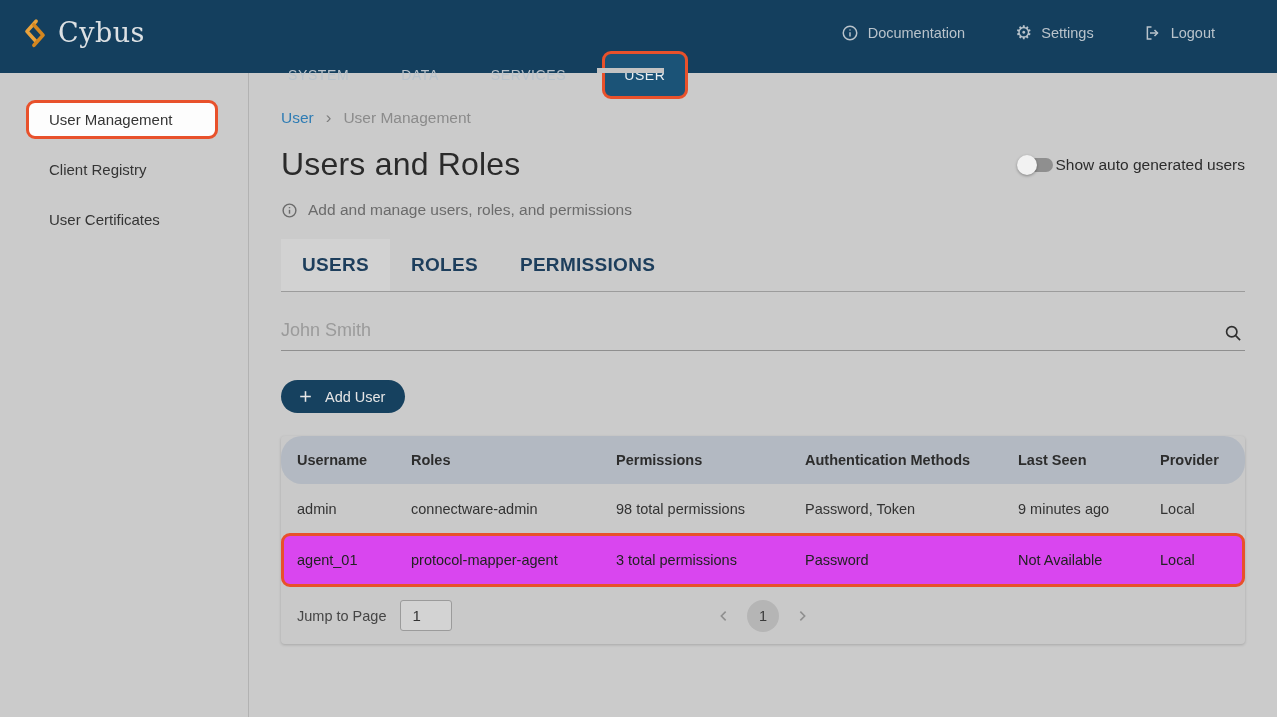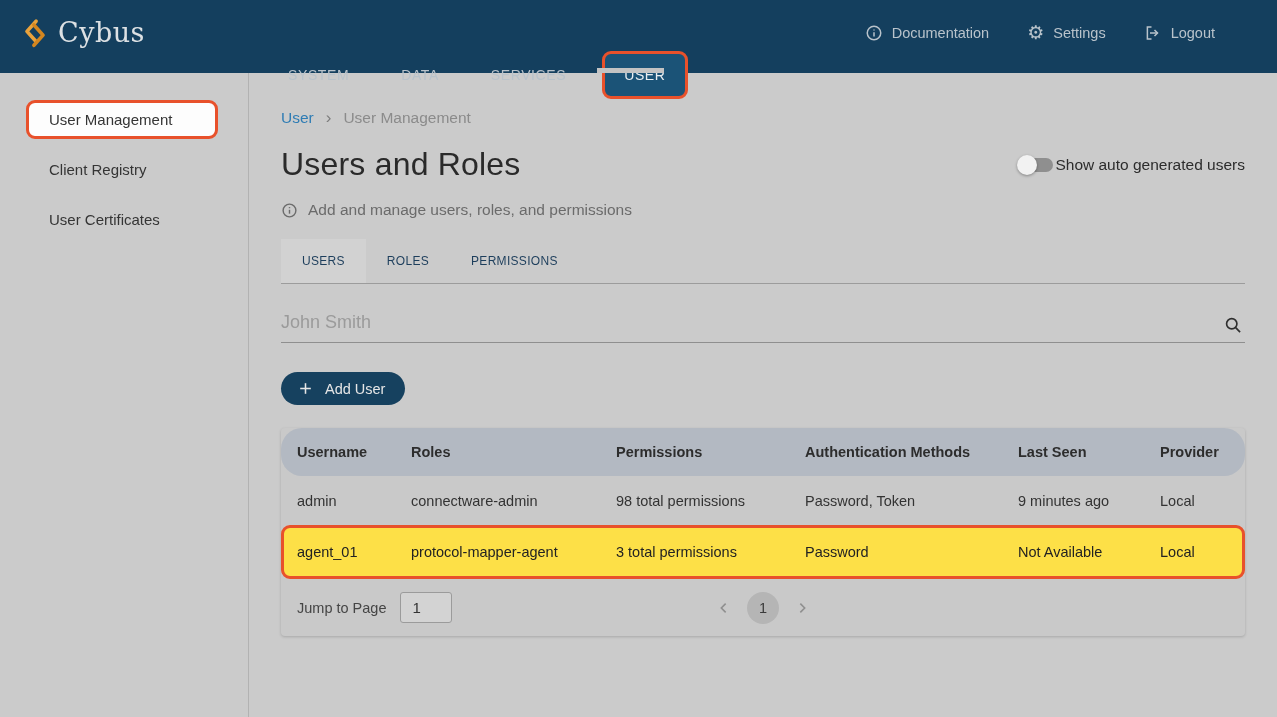--- a/index.html
+++ b/index.html
@@ -21,21 +21,21 @@
   .nav-item {
     font-size:14px; letter-spacing:0.6px; color:#b9c3cb; cursor:pointer; white-space:nowrap;
   }
   .nav-item.active {
     color:#e9eef2; background:#1b5377; border:3px solid #e8512b; border-radius:9px;
     padding:13px 19px; margin:0 -22px 0 -16px;
   }
   .active-tab-indicator {
     position:absolute; left:597px; bottom:0; width:67px; height:5px; background:#c3c3c3;
   }
-  .nav-actions { position:absolute; right:62px; top:0; height:65px; display:flex; align-items:center; gap:38px; }
+  .nav-actions { position:absolute; right:62px; top:0; height:65px; display:flex; align-items:center; gap:50px; }
   .nav-action { display:flex; align-items:center; gap:9px; color:#b9c3cb; font-size:14.5px; cursor:pointer; white-space:nowrap; }
   .nav-action svg { width:18px; height:18px; }
   .gear-glyph { font-size:19px; line-height:18px; }
   
   .page-body { display:flex; height:652px; }
   .sidebar { width:249px; border-right:1px solid #b2b2b2; padding:27px 0 0 26px; flex-shrink:0; }
   .side-item {
     width:192px; height:39px; display:flex; align-items:center; padding-left:20px;
     font-size:15px; color:#353535; margin-bottom:11px; border:3px solid transparent; cursor:pointer;
   }
@@ -52,21 +52,21 @@
   .switch { position:relative; width:38px; height:22px; cursor:pointer; }
   .switch-track { position:absolute; left:4px; top:4px; width:32px; height:14px; border-radius:7px; background:#8f8f8f; }
   .switch-knob { position:absolute; left:0; top:1px; width:20px; height:20px; border-radius:50%;
     background:#f2f2f2; box-shadow:0 1px 3px rgba(0,0,0,0.35); }
   .toggle-label { font-size:15.5px; color:#2c2c2c; }
   .subtitle-row { margin-top:18px; display:flex; align-items:center; gap:10px; color:#6b6b6b; font-size:15.5px; }
   .subtitle-row svg { width:17px; height:17px; flex-shrink:0; }
   
   .tabs { margin-top:20px; display:flex; border-bottom:1px solid #9c9c9c; }
   .tab {
-    padding:15px 21px; font-size:12px; font-weight:400; letter-spacing:0.3px;
+    padding:15px 21px; font-size:19px; font-weight:700; letter-spacing:0.3px;
     color:#1d3e5c; cursor:pointer;
   }
   .tab.active { background:#d2d2d2; }
   
   .search-wrap { margin-top:18px; position:relative; border-bottom:1px solid #8f8f8f; }
   .search-input {
     width:100%; background:transparent; border:none; outline:none;
     font-family:"Liberation Sans", sans-serif; font-size:18px; color:#333; padding:10px 34px 9px 0;
   }
   .search-input::placeholder { color:#9b9b9b; opacity:1; }
@@ -80,21 +80,21 @@
   .add-user-btn svg { width:17px; height:17px; }
   
   .table { margin-top:23px; border-radius:4px; overflow:hidden; background:#c9c9c9; box-shadow:0 1px 3px rgba(0,0,0,0.18); }
   .tgrid {
     display:grid; grid-template-columns:114px 205px 189px 213px 142px 1fr;
     align-items:center; padding:0 16px;
   }
   .thead { height:48px; background:#b3b9c2; font-size:14.5px; font-weight:700; color:#2d2d2d;border-radius:21px; }
   .trow { height:49px; font-size:14.5px; color:#333; cursor:pointer; }
   .trow.highlighted {
-    height:54px; background:#fde047; border:3px solid #e8512b; border-radius:9px;
+    height:54px; background:#d946ef; border:3px solid #e8512b; border-radius:9px;
     padding:0 13px; color:#222;
   }
   .tfoot { height:57px; display:flex; align-items:center; padding:0 16px; position:relative; }
   .jump-label { font-size:14.5px; color:#454545; }
   .jump-input {
     margin-left:14px; width:52px; height:31px; border:1px solid #9b9b9b; border-radius:3px;
     background:#d3d3d3; font-family:"Liberation Sans", sans-serif; font-size:15px; color:#333;
     padding-left:11px; outline:none;
   }
   .pager { position:absolute; left:50%; top:50%; transform:translate(-50%,-50%);

